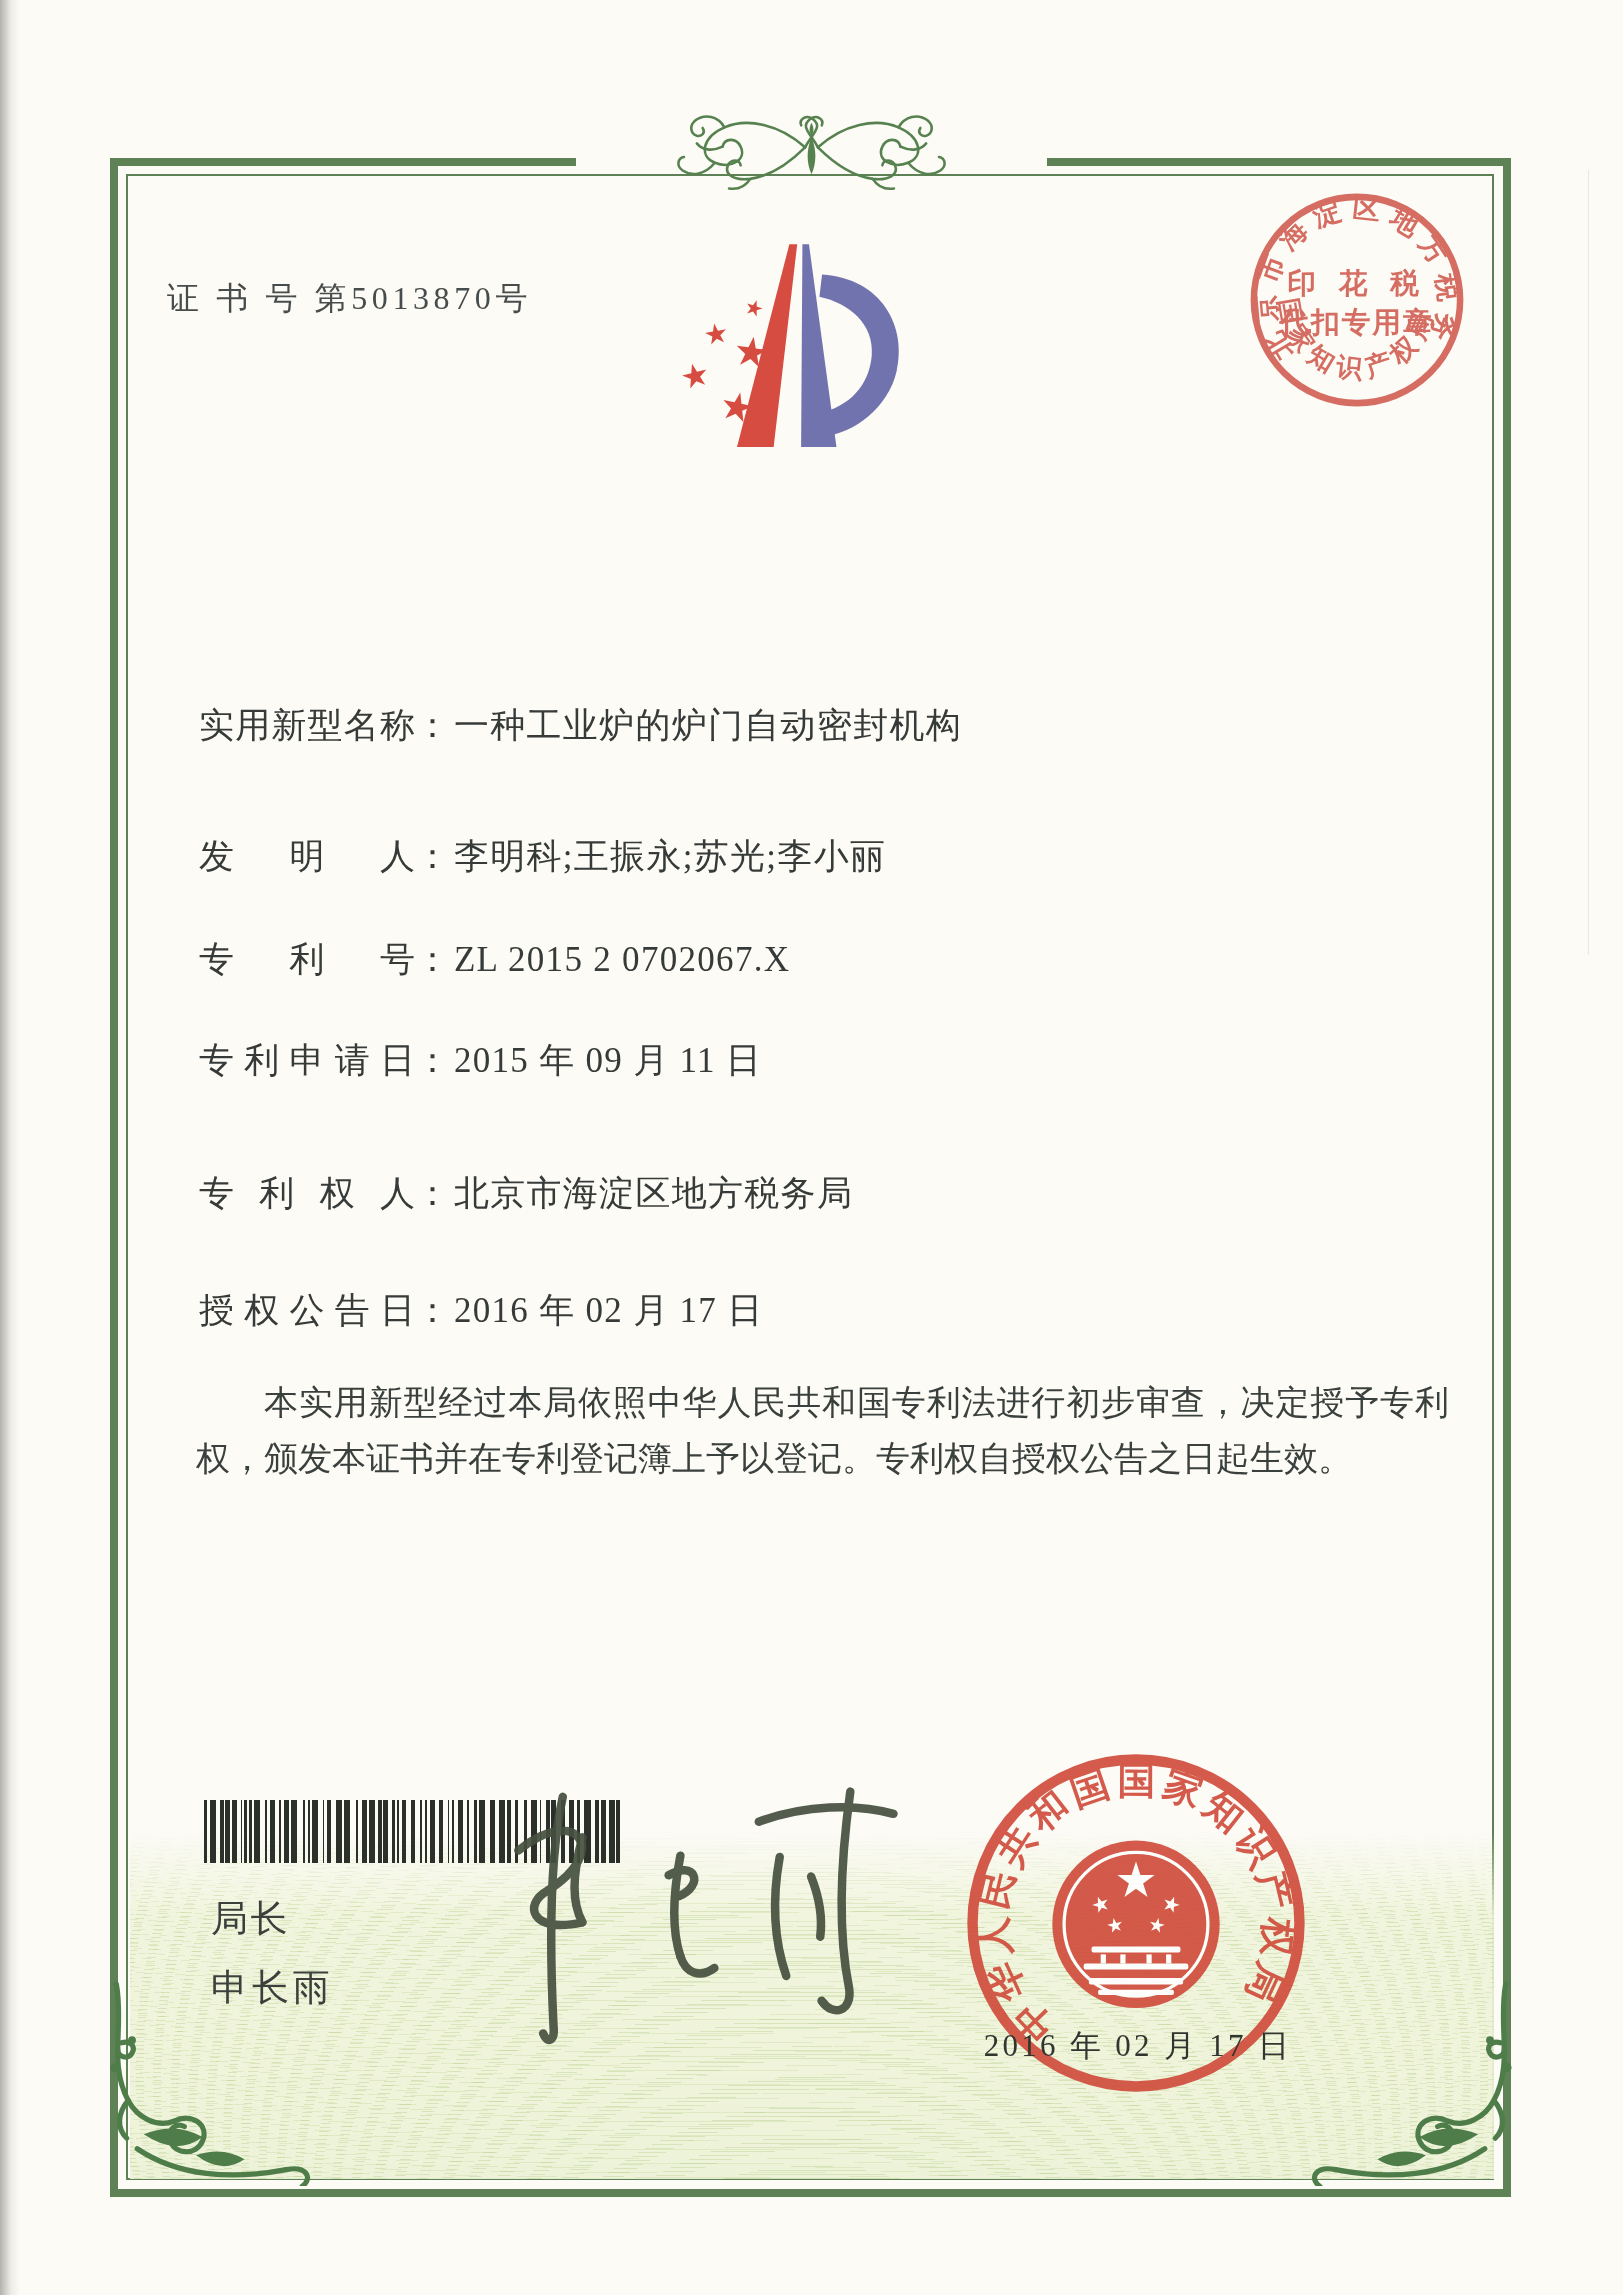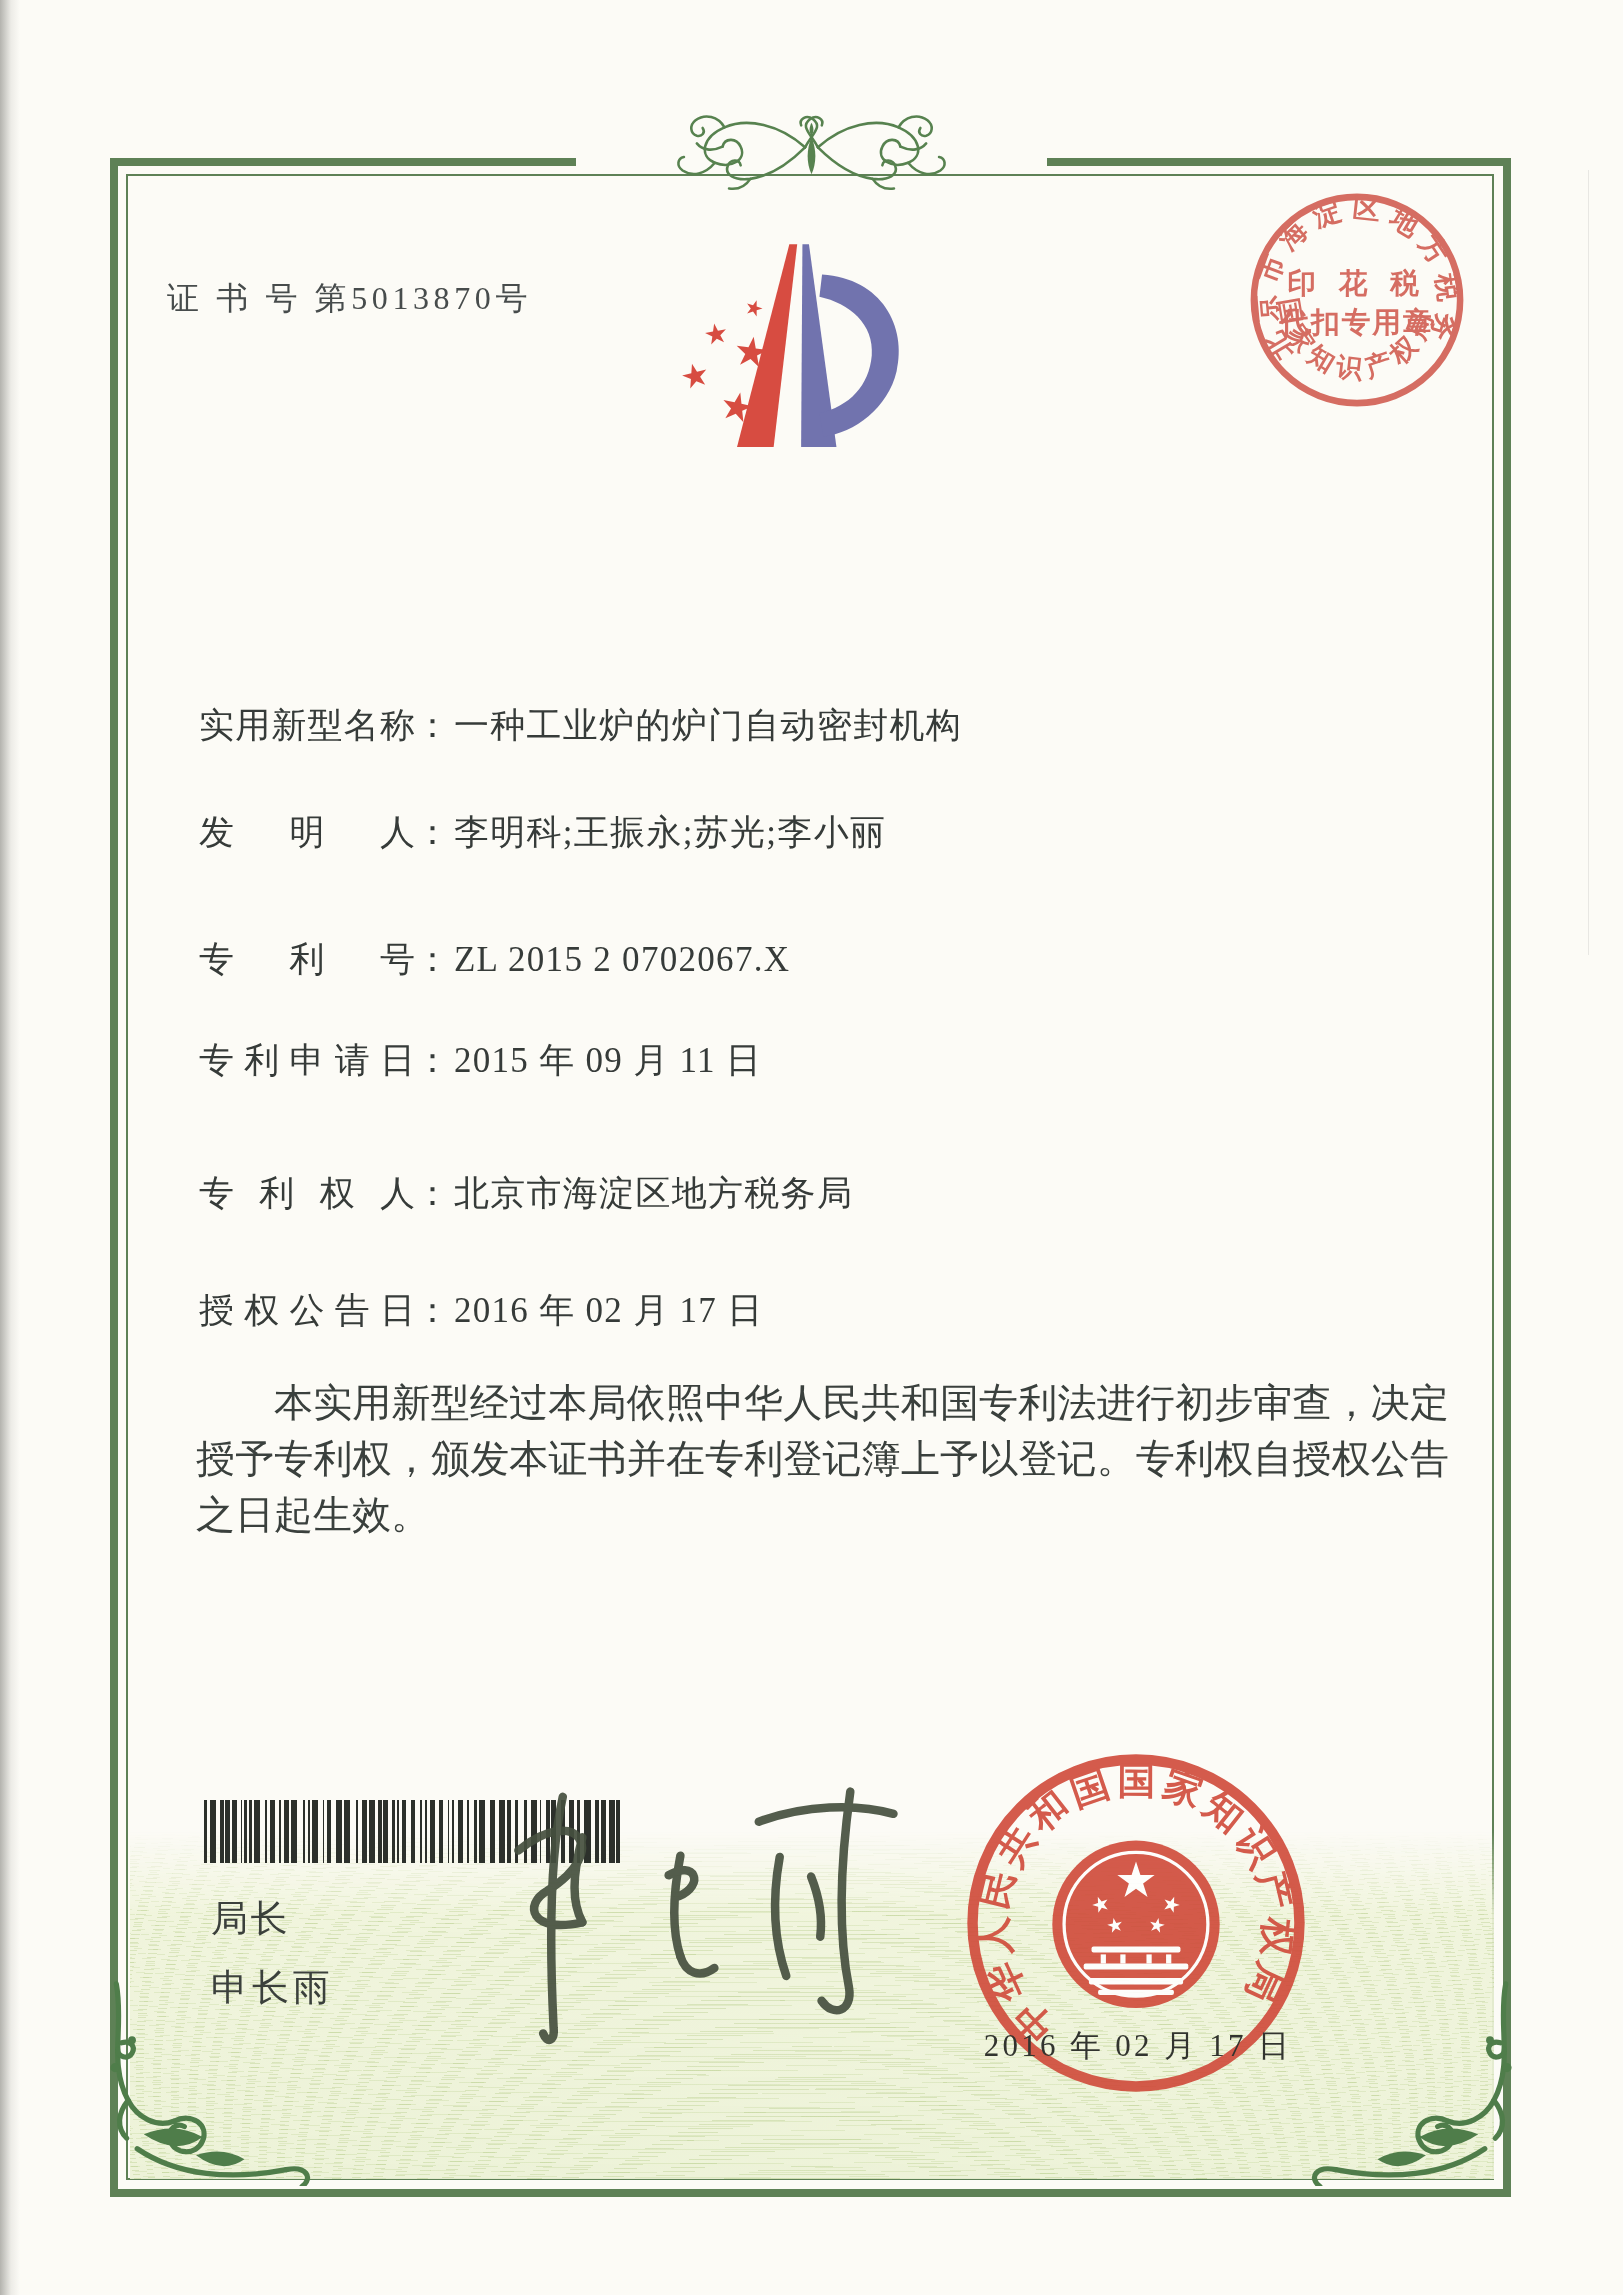--- a/index.html
+++ b/index.html
@@ -25,21 +25,21 @@
   .cert-no{left:167px;top:277px;font-size:32px;letter-spacing:4.6px;color:#474c4c;}
   .title{left:110px;top:511px;width:1401px;text-align:center;font-size:77px;font-weight:700;
          letter-spacing:17px;color:#3b4140;}
   
   .fields{left:199px;top:702px;width:1262px;font-size:35px;color:#363b39;}
   .frow{position:absolute;left:0;white-space:nowrap;}
   .flabel{display:inline-block;width:216px;text-align:justify;text-align-last:justify;vertical-align:bottom;}
   .fcolon{display:inline-block;margin-right:3.9px;}
   .fvalue{letter-spacing:1.3px;}
   
-  .body-text{left:196px;top:1375px;width:1253px;font-size:39px;line-height:56px;text-align:justify;color:#34393
+  .body-text{left:196px;top:1375px;width:1253px;font-size:34px;line-height:56px;text-align:justify;color:#34393
 6;}
   .body-text p{margin:0;text-indent:2em;}
   .barcode{left:204px;top:1800px;width:416px;height:63px;display:flex;align-items:stretch;overflow:hidden;}
   .barcode i{display:block;height:100%;background:#2c302b;flex:none;}
   .director{left:211px;top:1894px;font-size:37px;letter-spacing:2.6px;color:#3b403c;}
   .director-name{left:211px;top:1963px;font-size:37px;letter-spacing:3.9px;color:#3b403c;}
   .issue-date{left:968px;top:2025px;width:340px;text-align:center;font-size:31px;letter-spacing:3.3px;color:#32342f;}
   .footer{left:39px;top:2119px;width:1543px;text-align:center;font-size:29px;letter-spacing:2px;color:#3b403c;}
   svg{display:block;}
 </style>
@@ -143,21 +143,21 @@
         <textPath href="#taxBot" textLength="344" lengthAdjust="spacing">国家知识产权局</textPath>
       </text>
       <text x="167" y="156" text-anchor="middle" font-size="44" letter-spacing="12" fill="#d05a4e" font-weight="700">印 花 税</text>
       <text x="167" y="216" text-anchor="middle" font-size="44" letter-spacing="3" fill="#d05a4e" font-weight="700">代扣专用章</text>
     </g>
   </svg>
 
 
   <div class="abs fields">
     <div class="frow" style="top:0"><span class="flabel">实用新型名称</span><span class="fcolon">：</span><span class="fvalue">一种工业炉的炉门自动密封机构</span></div>
-    <div class="frow" style="top:107px"><span class="flabel">发明人</span><span class="fcolon">：</span><span class="fvalue">李明科;王振永;苏光;李小丽</span></div>
+    <div class="frow" style="top:131px"><span class="flabel">发明人</span><span class="fcolon">：</span><span class="fvalue">李明科;王振永;苏光;李小丽</span></div>
     <div class="frow" style="top:234px"><span class="flabel">专利号</span><span class="fcolon">：</span><span class="fvalue">ZL 2015 2 0702067.X</span></div>
     <div class="frow" style="top:335px"><span class="flabel">专利申请日</span><span class="fcolon">：</span><span class="fvalue">2015 年 09 月 11 日</span></div>
     <div class="frow" style="top:468px"><span class="flabel">专利权人</span><span class="fcolon">：</span><span class="fvalue">北京市海淀区地方税务局</span></div>
     <div class="frow" style="top:585px"><span class="flabel">授权公告日</span><span class="fcolon">：</span><span class="fvalue">2016 年 02 月 17 日</span></div>
   </div>
 
   <div class="abs body-text">
     <p>本实用新型经过本局依照中华人民共和国专利法进行初步审查，决定授予专利权，颁发本证书并在专利登记簿上予以登记。专利权自授权公告之日起生效。</p>
   </div>
 

